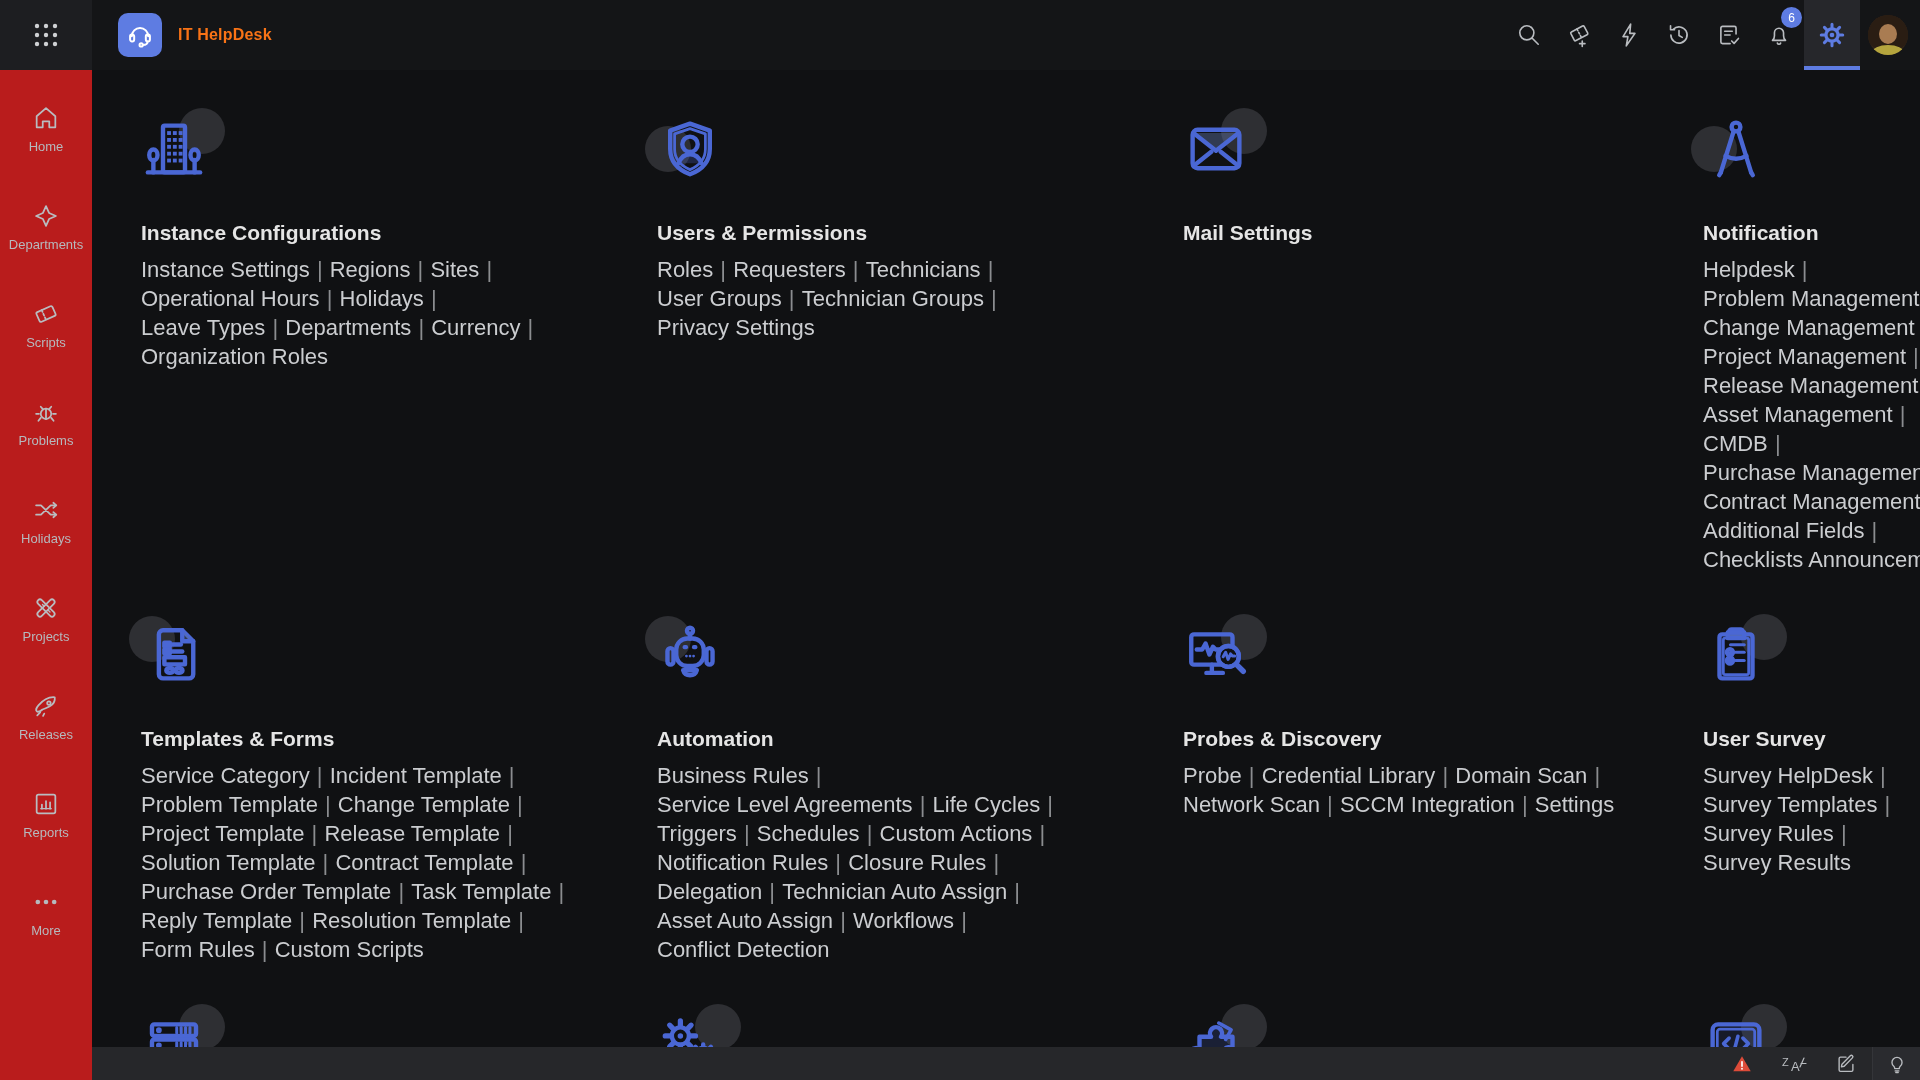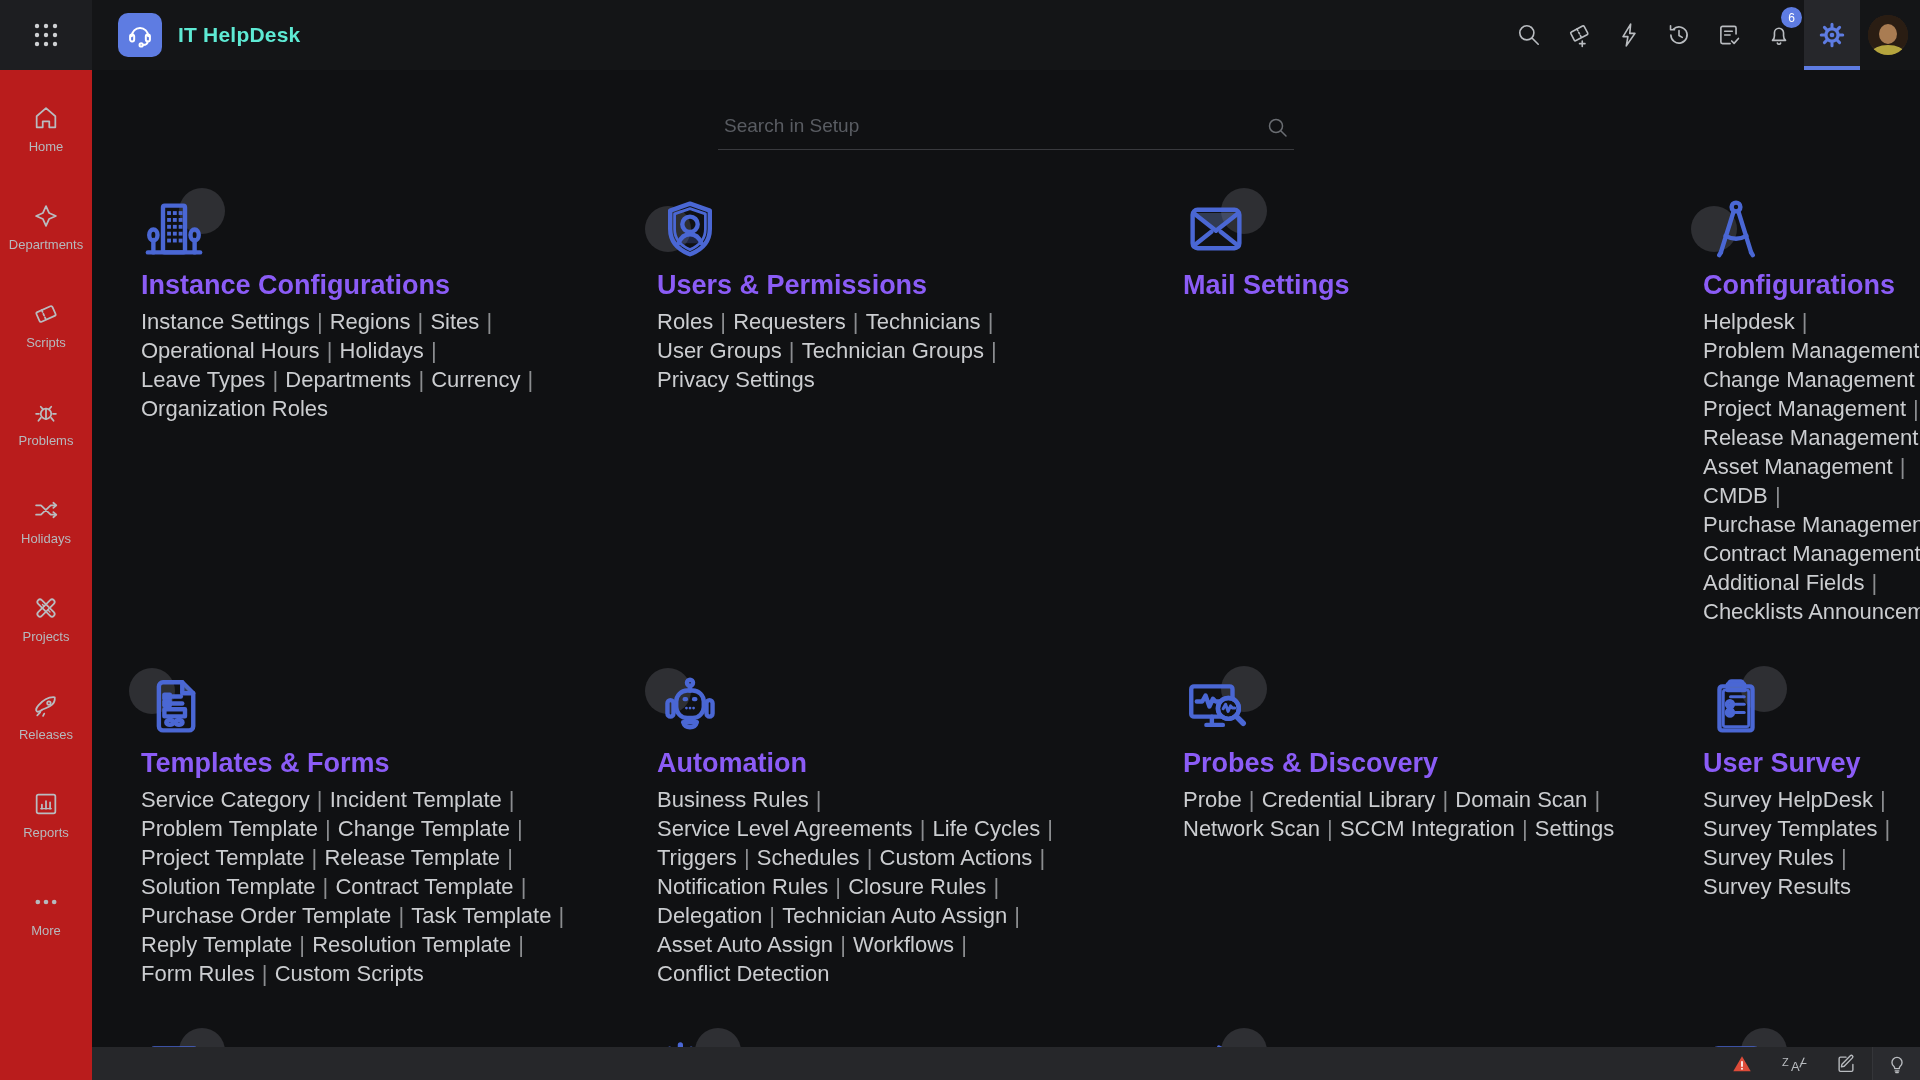--- a/index.html
+++ b/index.html
@@ -6,21 +6,21 @@
   html,body { width:1920px; height:1080px; overflow:hidden; background:#101113;
     font-family:"Liberation Sans", sans-serif; }
 
   
   .header { position:fixed; top:0; left:0; width:1920px; height:70px; background:#141517;
     display:flex; align-items:center; z-index:30; }
   .launcher-cell { width:92px; height:70px; background:#1d1e21; display:flex;
     align-items:center; justify-content:center; flex:0 0 92px; }
   .logo-box { width:44px; height:44px; border-radius:10px; background:#5e7ce2;
     display:flex; align-items:center; justify-content:center; margin-left:26px; }
-  .app-title { color:#5eead4; font-size:21px; font-weight:700; margin-left:16px; letter-spacing:.2px; }
+  .app-title { color:#f97316; font-size:16px; font-weight:700; margin-left:16px; letter-spacing:.2px; }
   .header-right { margin-left:auto; display:flex; align-items:center; height:70px; padding-right:12px; }
   .hicon { height:70px; width:50px; display:flex; align-items:center; justify-content:center;
     position:relative; cursor:pointer; }
   .hicon svg { display:block; }
   .hicon.active { background:#26272b; box-shadow:inset 0 -4px 0 #5e7ce2; width:56px; }
   .badge { position:absolute; top:7px; right:2px; min-width:21px; height:21px; border-radius:11px;
     background:#5e7ce2; color:#fff; font-size:12px; display:flex; align-items:center;
     justify-content:center; padding:0 5px; }
   .avatar { width:40px; height:40px; border-radius:50%; margin-left:8px; overflow:hidden;
     position:relative; background:#33261b; cursor:pointer; flex:0 0 40px; }
@@ -48,22 +48,22 @@
   .search-mag { position:absolute; right:4px; top:6px; }
 
   .sections { display:grid; grid-template-columns:516px 526px 520px 266px;
     padding:46px 0 0 49px; row-gap:48px; align-items:start; }
   .section.r1 { min-height:258px; } .section.r2 { min-height:313px; }
   .icon-wrap { position:relative; width:78px; height:66px; margin-bottom:10px; }
   .blob { position:absolute; right:-6px; top:-8px; width:46px; height:46px;
     border-radius:50%; background:#2e2f33; }
   .blob.left { right:auto; left:-12px; top:10px; }
   .icon-wrap svg { position:relative; }
-  .sec-title { display:inline-block; color:#8b5cf6; font-size:27px; font-weight:600;
-    line-height:26px; margin-bottom:9px; cursor:pointer; text-decoration:none; }
+  .sec-title { display:inline-block; color:#e5e5e5; font-size:21px; font-weight:600;
+    line-height:26px; margin-bottom:9px; cursor:pointer; text-decoration:none;margin-top:28px; }
   .links { max-width:436px; font-size:22px; line-height:29px; color:#cbcdd0; }
   .lw { white-space:nowrap; }
   .lnk { color:#cbcdd0; cursor:pointer; }
   .sep { color:#8b8d90; padding:0 1px; }
 
   
   .bottombar { position:fixed; left:92px; bottom:0; width:1828px; height:33px;
     background:#26272a; z-index:25; display:flex; align-items:center;
     justify-content:flex-end; }
   .bicon { width:52px; height:33px; display:flex; align-items:center; justify-content:center;
@@ -232,29 +232,20 @@
           <circle cx="12" cy="12" r="2"></circle>
           <circle cx="19" cy="12" r="2"></circle>
       </g>
     </svg>
     <span class="nav-label">More</span>
   </div>
 </div>
 
 <div class="main">
 
-  <div class="search-wrap">
-    <input class="search-input" type="text" placeholder="Search in Setup" style="">
-    <svg class="search-mag" width="24" height="24" viewBox="0 0 24 24">
-      <g stroke="#6a6d72" stroke-width="1.5">
-          <circle cx="10" cy="10" r="6.5"></circle>
-          <path d="M15 15l5 5"></path>
-        </g>
-    </svg>
-  </div>
 
   <div class="sections">
 
     <div class="section r1">
       <div class="icon-wrap"><span class="blob"></span>
         <svg width="66" height="66" viewBox="0 0 24 24" class="s-blue">
           <rect x="8" y="3.5" width="8" height="17" rx="0.6"></rect>
           <g fill="#4a67d4" stroke="none">
             <rect x="9.5" y="5.5" width="1.4" height="1.4"></rect>
               <rect x="11.6" y="5.5" width="1.4" height="1.4"></rect>
@@ -308,21 +299,21 @@
 
     <div class="section r1">
       <div class="icon-wrap"><span class="blob left"></span>
         <svg width="66" height="66" viewBox="0 0 24 24" class="s-blue">
           <circle cx="12" cy="4" r="1.6"></circle>
           <path d="M11.2 5.4 6.5 20.5 M12.8 5.4 17.5 20.5"></path>
           <path d="M8.2 14.5c2.4 1.3 5.2 1.3 7.6 0"></path>
           <path d="M6.5 20.5l-.6 1 M17.5 20.5l.6 1"></path>
         </svg>
       </div>
-      <a class="sec-title">Configurations</a>
+      <a class="sec-title">Notification</a>
       <div class="links"><span class="lw"><a class="lnk">Helpdesk</a><span class="sep"> | </span></span> <span class="lw"><a class="lnk">Problem Management</a><span class="sep"> | </span></span> <span class="lw"><a class="lnk">Change Management</a><span class="sep"> | </span></span> <span class="lw"><a class="lnk">Project Management</a><span class="sep"> | </span></span> <span class="lw"><a class="lnk">Release Management</a><span class="sep"> | </span></span> <span class="lw"><a class="lnk">Asset Management</a><span class="sep"> | </span></span> <span class="lw"><a class="lnk">CMDB</a><span class="sep"> | </span></span> <span class="lw"><a class="lnk">Purchase Management</a><span class="sep"> | </span></span> <span class="lw"><a class="lnk">Contract Management</a><span class="sep"> | </span></span> <span class="lw"><a class="lnk">Additional Fields</a><span class="sep"> | </span></span> <span class="lw"><a class="lnk">Checklists</a></span> <span class="lw"><a class="lnk">Announcement</a></span> </div>
     </div>
 
     <div class="section r2">
       <div class="icon-wrap"><span class="blob left" style="top:-6px"></span>
         <svg width="66" height="66" viewBox="0 0 24 24" class="s-blue">
           <path d="M6.5 4.5A1.5 1.5 0 0 1 8 3h7l4 4v12a1.5 1.5 0 0 1-1.5 1.5H8A1.5 1.5 0 0 1 6.5 19z"></path>
           <path d="M15 3v4h4" fill="rgba(90,110,160,0.45)"></path>
           <rect x="8.5" y="7.5" width="2" height="1.4"></rect>
             <path d="M11.5 8.2h3"></path>

